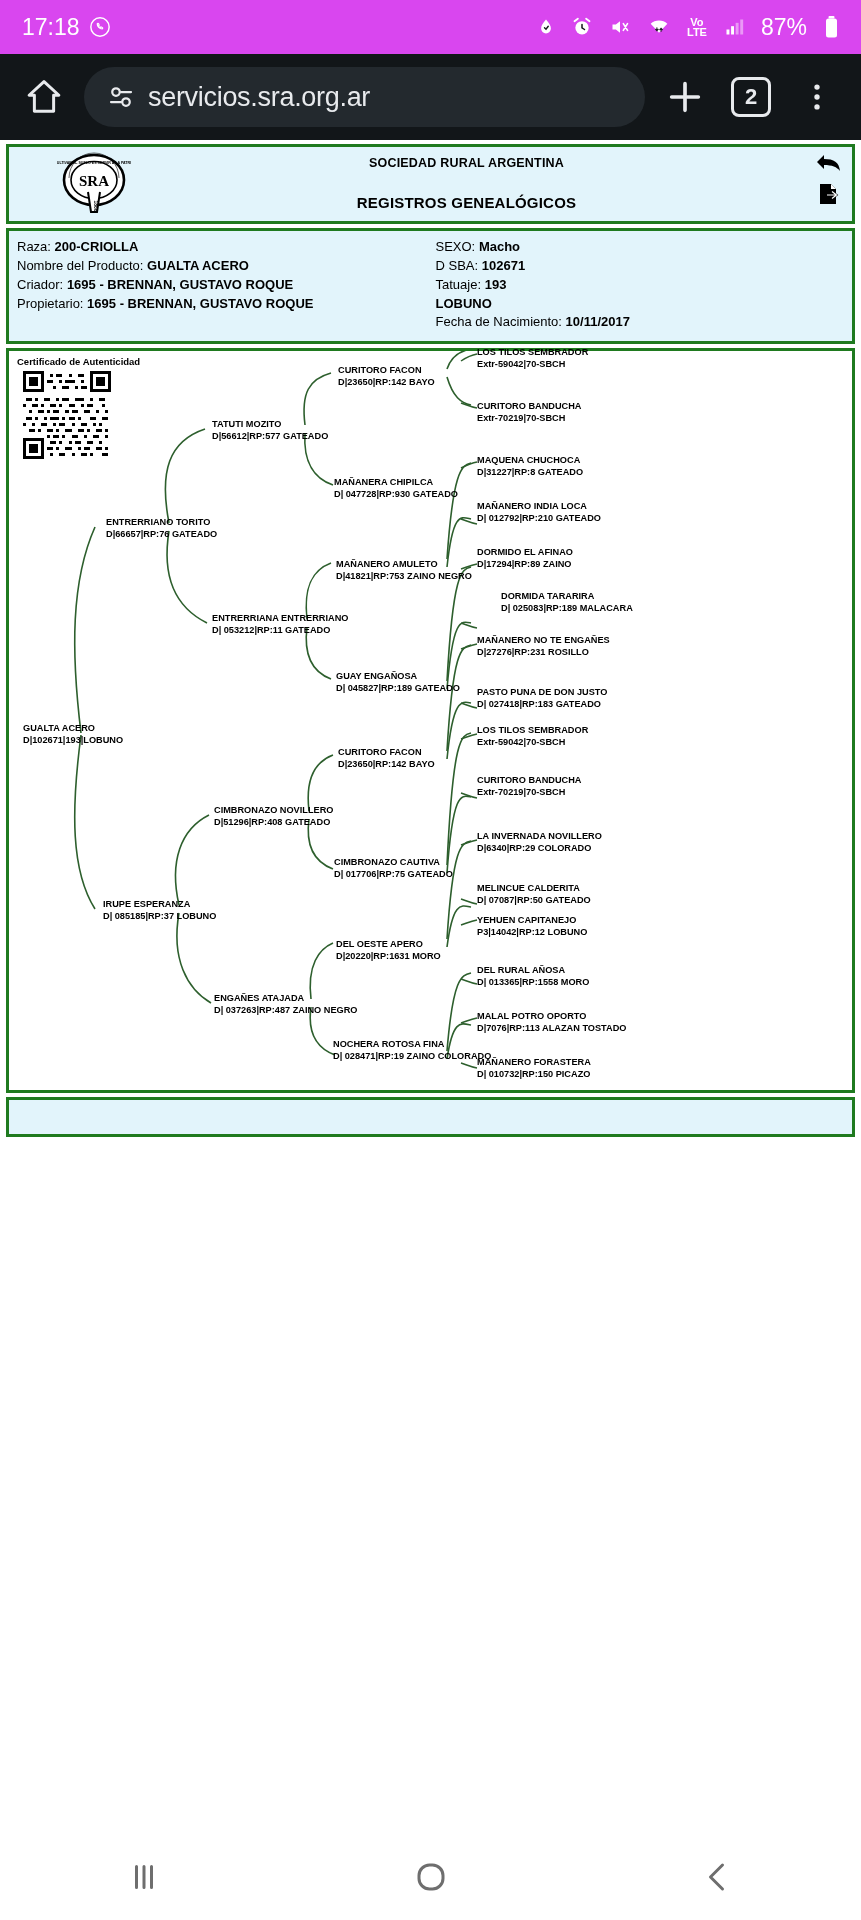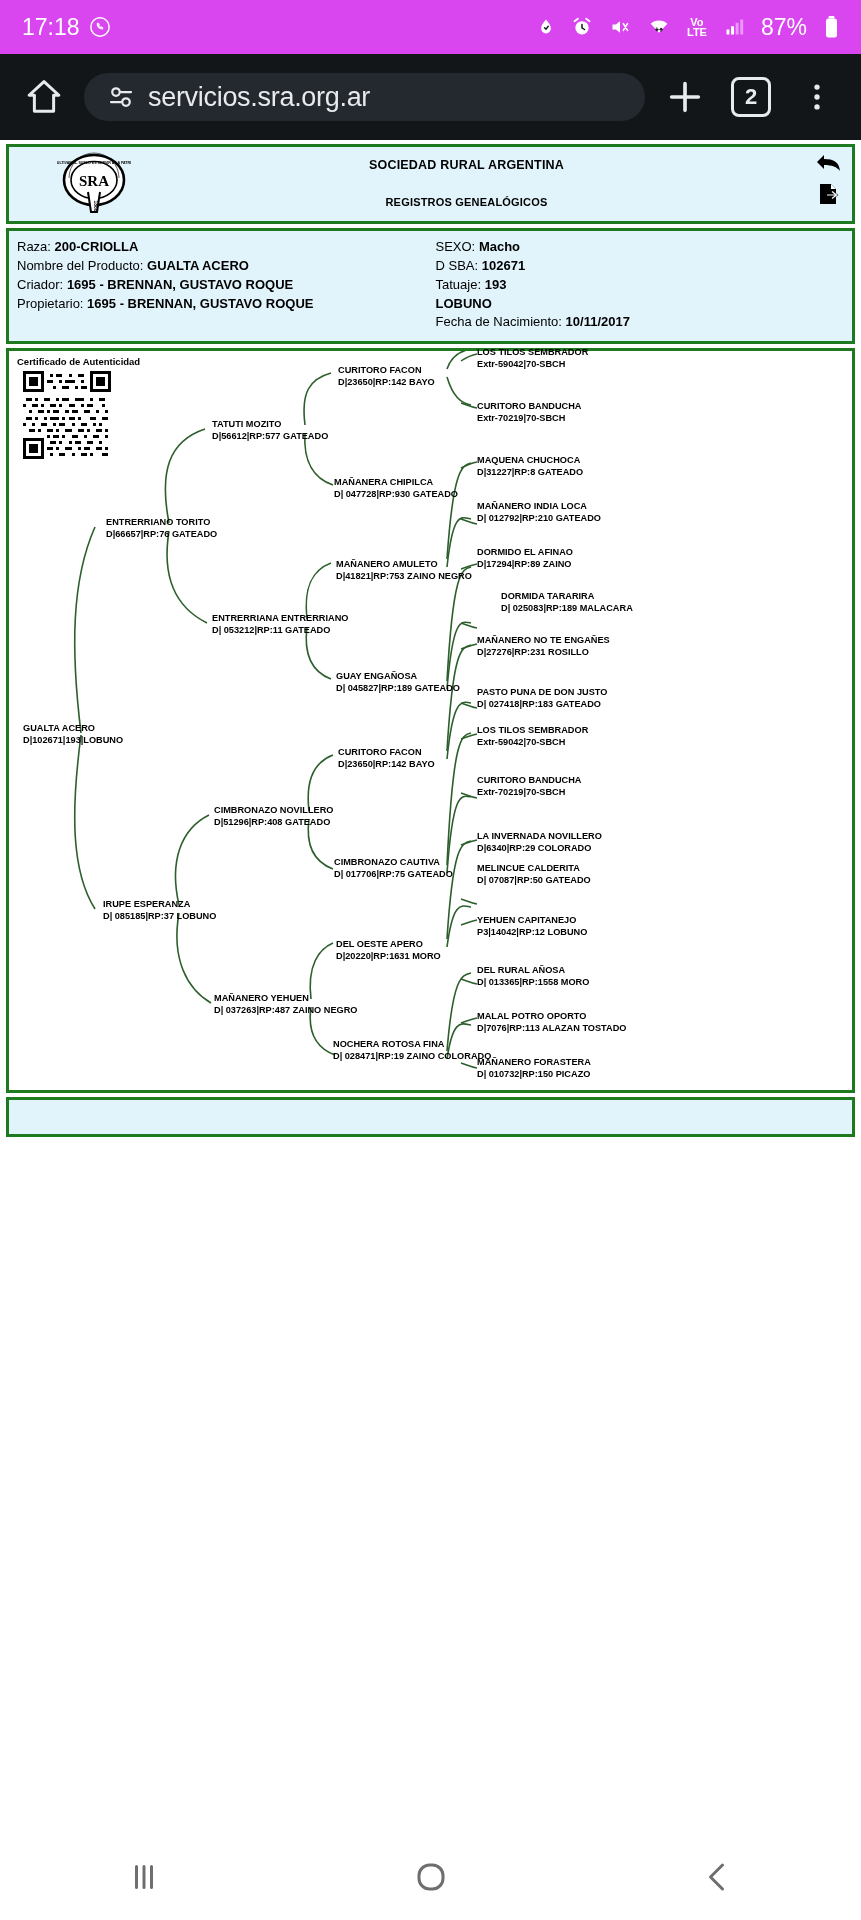--- a/index.html
+++ b/index.html
@@ -15,21 +15,21 @@
   .sb-right{ display:flex; align-items:center; gap:17px; font-size:21px; }
   .sb-icn{ display:inline-flex; align-items:center; justify-content:center; }
   .sb-icn svg{ display:block; }
 
   
   .browserbar{
     height:86px; background:#121619; display:flex; align-items:center;
     padding:0 18px; gap:14px;
   }
   .omnibox{
-    flex:1; height:48px; background:#23292e; border-radius:30px;
+    flex:1; height:60px; background:#23292e; border-radius:30px;
     display:flex; align-items:center; gap:12px; padding:0 22px; overflow:hidden;
     min-width:0;
   }
   .omnibox .url{
     color:#e8eaed; font-size:27px; white-space:nowrap; overflow:hidden;
     letter-spacing:-.3px;
   }
   .bb-btn{ width:52px; height:52px; flex:0 0 auto; display:flex; align-items:center; justify-content:center; }
   .tabcount{
     width:40px;height:40px;border:3px solid #e8eaed;border-radius:8px;
@@ -43,21 +43,21 @@
   .panel{
     border:3px solid #1f7a1f; background:#e2f4fb; margin-bottom:4px;
   }
   .panel-head{ display:flex; align-items:center; padding:6px 10px 8px 10px; position:relative; min-height:68px;border-radius:11px; }
   .logo{
     width:74px;height:60px;margin-left:38px;display:flex;align-items:center;justify-content:center;
   }
   .logo svg{ display:block; }
   .head-titles{ flex:1; text-align:center; margin-left:-40px; }
   .head-titles .t1{ font-size:12.5px; font-weight:bold; color:#000; letter-spacing:.2px; }
-  .head-titles .t2{ font-size:11px; font-weight:bold; color:#000; margin-top:24px; letter-spacing:.2px; }
+  .head-titles .t2{ font-size:15px; font-weight:bold; color:#000; margin-top:24px; letter-spacing:.2px; }
   .head-actions{ position:absolute; right:10px; top:6px; display:flex; flex-direction:column; gap:6px; align-items:center; }
 
   .panel-info{ display:flex; padding:7px 8px 9px 8px; }
   .info-col{ flex:1; }
   .info-col.right{ padding-left:10px; }
   .info-line{ font-size:13px; color:#000; line-height:1.45; }
   .info-line b{ font-weight:bold; }
 
   
   .tree-panel{ border:3px solid #1f7a1f; background:#ffffff; position:relative; height:745px; margin-bottom:4px; }
@@ -415,21 +415,21 @@
       </div>
       <div class="node" style="left:203px; top:262px;">
         <div>ENTRERRIANA ENTRERRIANO</div>
         <div>D| 053212|RP:11 GATEADO</div>
       </div>
       <div class="node" style="left:205px; top:454px;">
         <div>CIMBRONAZO NOVILLERO</div>
         <div>D|51296|RP:408 GATEADO</div>
       </div>
       <div class="node" style="left:205px; top:642px;">
-        <div>MAÑANERO YEHUEN</div>
+        <div>ENGAÑES ATAJADA</div>
         <div>D| 037263|RP:487 ZAINO NEGRO</div>
       </div>
 
       <div class="node" style="left:329px; top:14px;">
         <div>CURITORO FACON</div>
         <div>D|23650|RP:142 BAYO</div>
       </div>
       <div class="node" style="left:325px; top:126px;">
         <div>MAÑANERA CHIPILCA</div>
         <div>D| 047728|RP:930 GATEADO</div>
@@ -496,21 +496,21 @@
         <div>Extr-59042|70-SBCH</div>
       </div>
       <div class="node" style="left:468px; top:424px;">
         <div>CURITORO BANDUCHA</div>
         <div>Extr-70219|70-SBCH</div>
       </div>
       <div class="node" style="left:468px; top:480px;">
         <div>LA INVERNADA NOVILLERO</div>
         <div>D|6340|RP:29 COLORADO</div>
       </div>
-      <div class="node" style="left:468px; top:512px;">
+      <div class="node" style="left:468px; top:532px;">
         <div>MELINCUE CALDERITA</div>
         <div>D| 07087|RP:50 GATEADO</div>
       </div>
       <div class="node" style="left:468px; top:564px;">
         <div>YEHUEN CAPITANEJO</div>
         <div>P3|14042|RP:12 LOBUNO</div>
       </div>
       <div class="node" style="left:468px; top:614px;">
         <div>DEL RURAL AÑOSA</div>
         <div>D| 013365|RP:1558 MORO</div>

